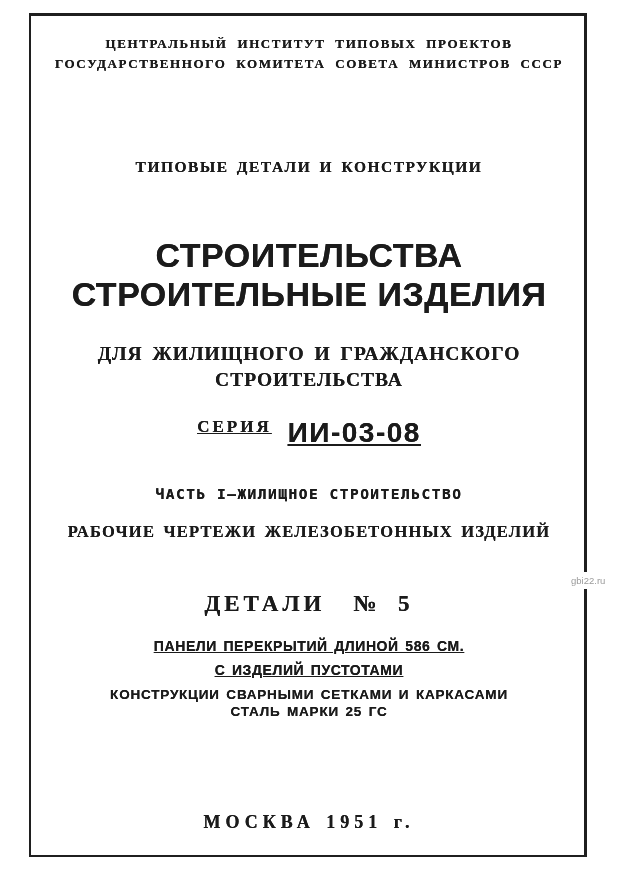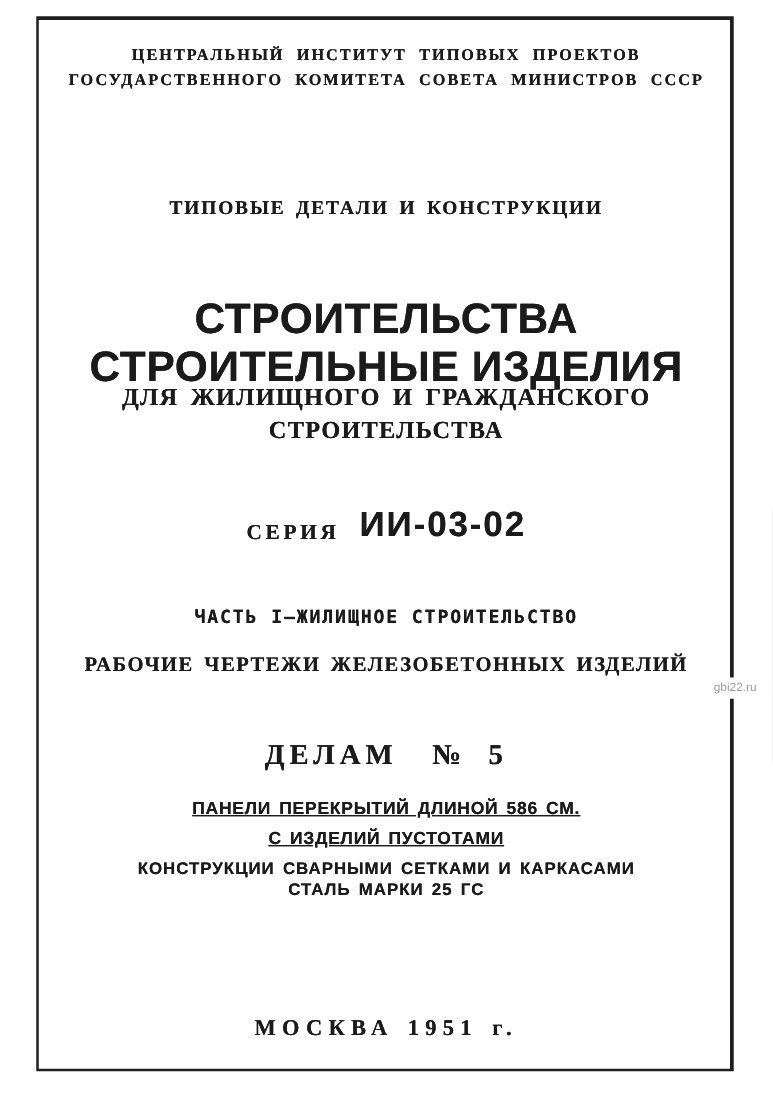--- a/index.html
+++ b/index.html
@@ -51,32 +51,33 @@
     word-spacing: 3px;
   }
   .main-title {
     top: 236px;
     font-family: "Liberation Sans", sans-serif;
     font-size: 34px;
     line-height: 39px;
     letter-spacing: 0.5px;
   }
   .subtitle {
-    top: 306px;
+    top: 341px;
     font-size: 19.5px;
     line-height: 26px;
     letter-spacing: 1px;
     word-spacing: 4px;
   }
   .series-line {
-    top: 404px;
+    top: 417px;
     display: flex;
     justify-content: center;
-    align-items: flex-end;
+    align-items: flex-start;
     gap: 16px;
+    text-decoration: underline;
   }
   .series-line .series-label {
     font-size: 17px;
     letter-spacing: 3px;
   }
   .series-line .series-code {
     font-family: "Liberation Sans", sans-serif;
     font-size: 28px;
     letter-spacing: 1.5px;
   }
@@ -117,21 +118,21 @@
     word-spacing: 2px;
   }
   .imprint {
     top: 812px;
     font-size: 18px;
     letter-spacing: 5px;
     word-spacing: 2px;
   }
   .watermark {
     position: absolute;
-    top: 542px;
+    top: 572px;
     right: 0;
     width: 47px;
     height: 17px;
     background: #ffffff;
     color: #9b9b9b;
     font-family: "Liberation Sans", sans-serif;
     font-size: 9.5px;
     line-height: 17px;
     text-align: left;
     padding-left: 1px;
@@ -159,29 +160,29 @@
     <div>СТРОИТЕЛЬНЫЕ ИЗДЕЛИЯ</div>
   </div>
 
   <div class="block subtitle">
     <div>ДЛЯ ЖИЛИЩНОГО И ГРАЖДАНСКОГО</div>
     <div>СТРОИТЕЛЬСТВА</div>
   </div>
 
   <div class="block series-line">
     <span class="series-label">СЕРИЯ</span>
-    <span class="series-code">ИИ-03-02</span>
+    <span class="series-code">ИИ-03-08</span>
   </div>
 
   <div class="block part-line">ЧАСТЬ I—ЖИЛИЩНОЕ СТРОИТЕЛЬСТВО</div>
 
   <div class="block drawings-line">РАБОЧИЕ ЧЕРТЕЖИ ЖЕЛЕЗОБЕТОННЫХ ИЗДЕЛИЙ</div>
 
   <div class="block album-line">
-    <span>ДЕЛАМ</span>
+    <span>ДЕТАЛИ</span>
     <span class="album-no">№ 5</span>
   </div>
 
   <div class="block product">
     <div>ПАНЕЛИ ПЕРЕКРЫТИЙ ДЛИНОЙ 586 СМ.</div>
     <div>С ИЗДЕЛИЙ ПУСТОТАМИ</div>
   </div>
 
   <div class="block reinforcement">
     <div>КОНСТРУКЦИИ СВАРНЫМИ СЕТКАМИ И КАРКАСАМИ</div>

